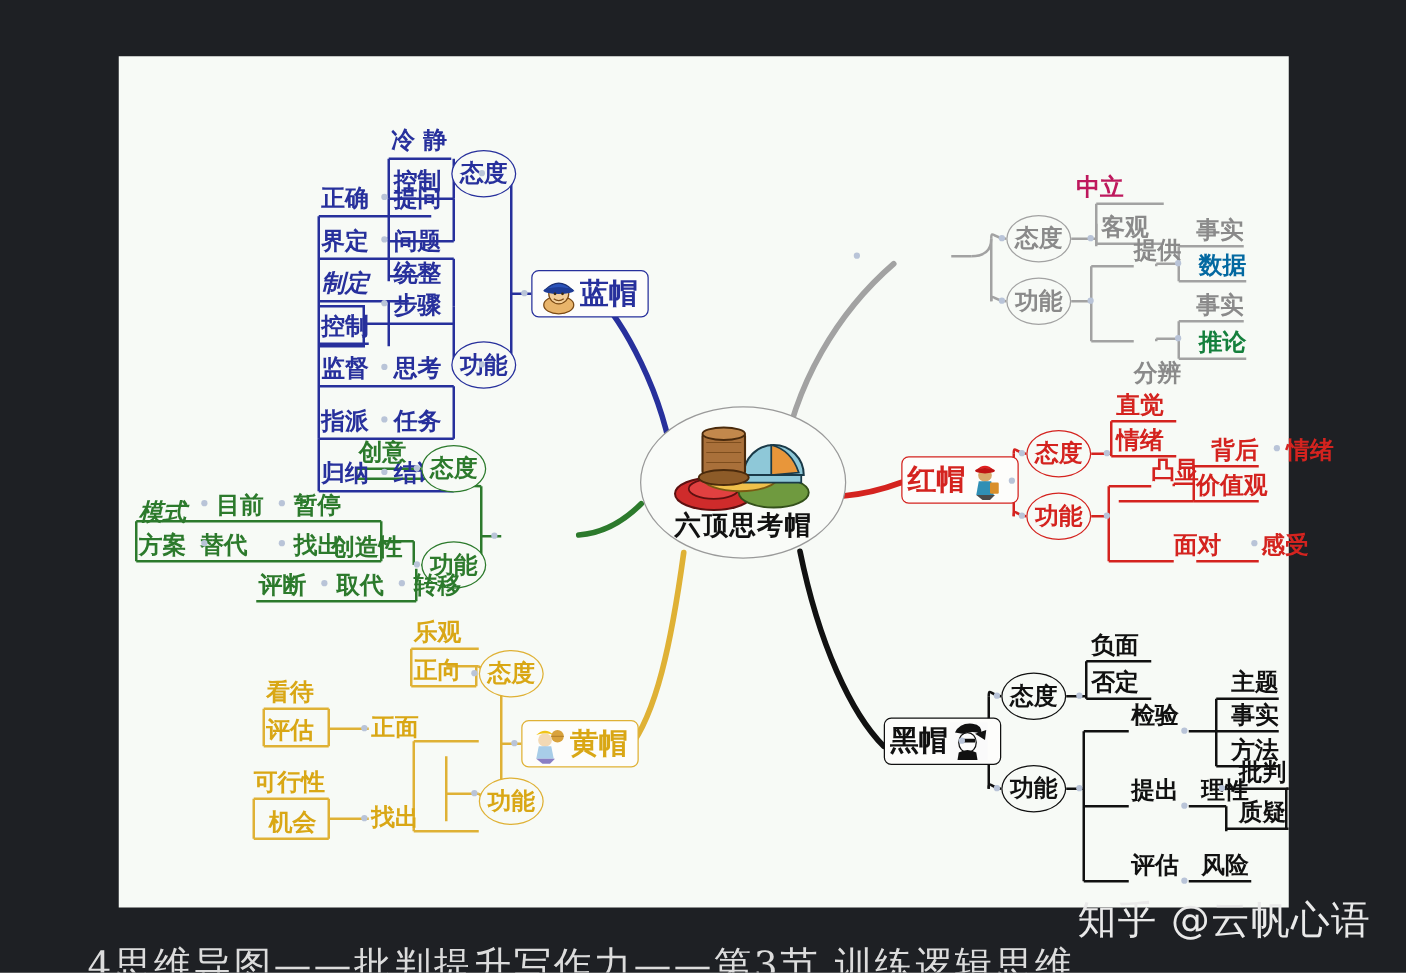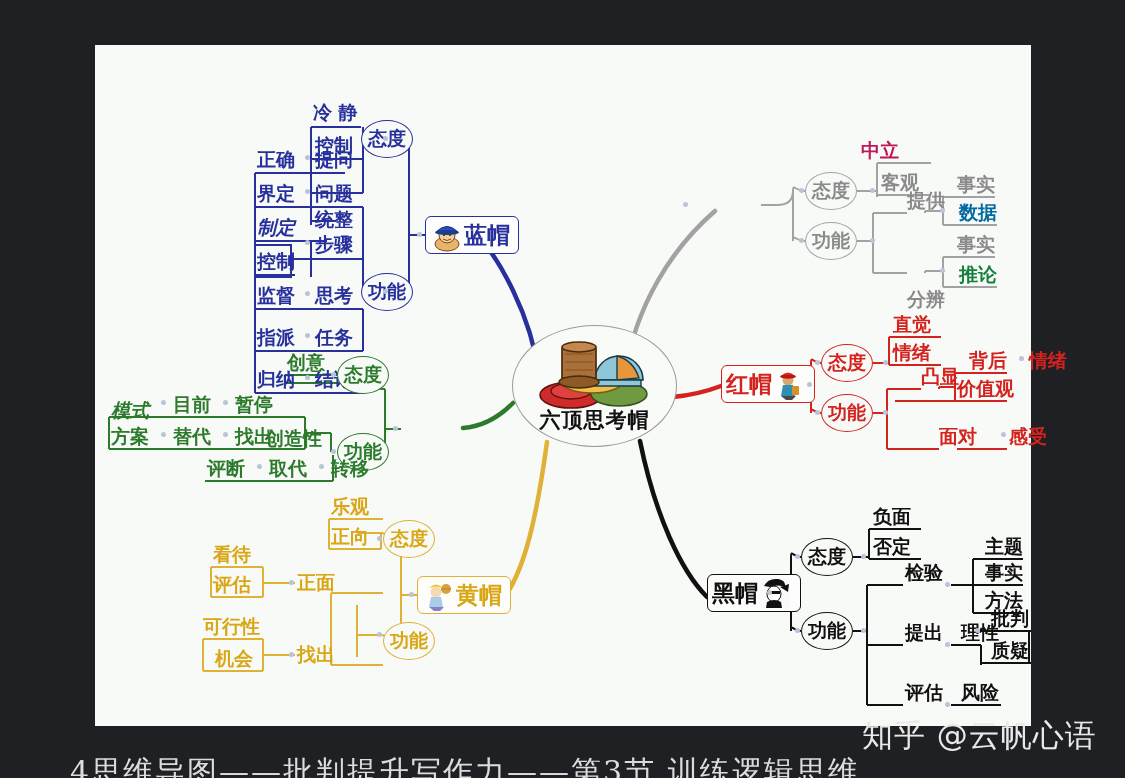--- a/index.html
+++ b/index.html
@@ -469,21 +469,21 @@
     <span class="dot" style="left:194px; top:607px;"></span>
 
     <div class="oval b-green c-green" style="left:242px; top:311px;">态度</div>
     <div class="oval b-green c-green" style="left:242px; top:388px;">功能</div>
     <div class="nd leaf c-green" style="left:192px; top:308px;">创意</div>
     <div class="nd leaf c-green" style="left:170px; top:384px;">创造性</div>
     <div class="nd leaf c-green" style="left:16px;  top:356px;font-style:italic;">模式</div>
     <div class="nd leaf c-green" style="left:78px;  top:350px;">目前</div>
     <div class="nd leaf c-green" style="left:140px; top:350px;">暂停</div>
     <div class="nd leaf c-green" style="left:16px;  top:382px;">方案</div>
-    <div class="nd leaf c-green" style="left:78px;  top:382px;">替代</div>
+    <div class="nd leaf c-green" style="left:65px;  top:382px;">替代</div>
     <div class="nd leaf c-green" style="left:140px; top:382px;">找出</div>
     <div class="nd leaf c-green" style="left:112px; top:414px;">评断</div>
     <div class="nd leaf c-green" style="left:174px; top:414px;">取代</div>
     <div class="nd leaf c-green" style="left:236px; top:414px;">转移</div>
     <span class="dot" style="left:236px; top:327px;"></span>
     <span class="dot" style="left:236px; top:404px;"></span>
     <span class="dot" style="left:298px; top:381px;"></span>
     <span class="dot" style="left:66px;  top:355px;"></span>
     <span class="dot" style="left:128px; top:355px;"></span>
     <span class="dot" style="left:66px;  top:387px;"></span>

